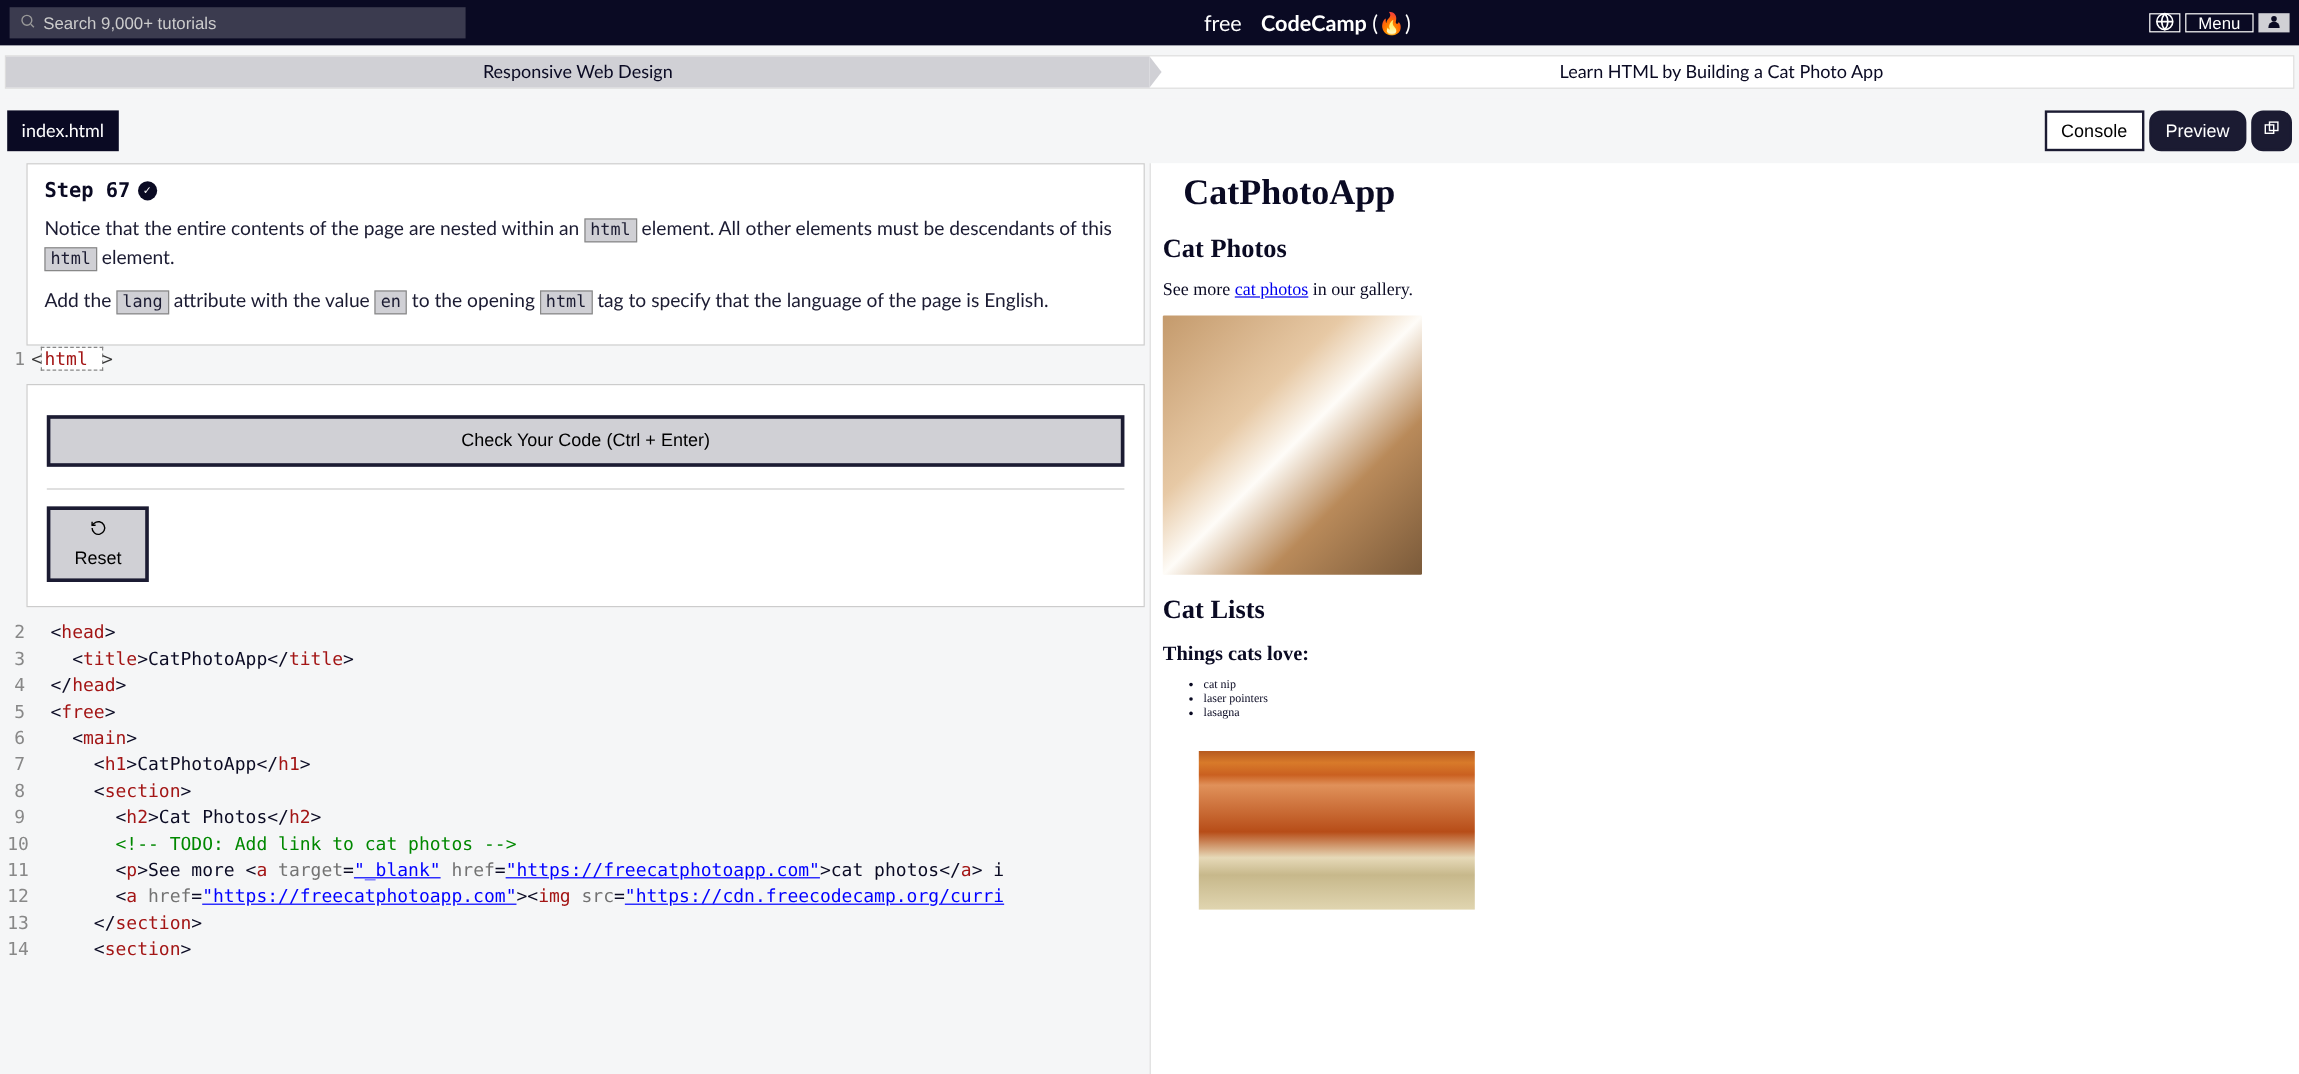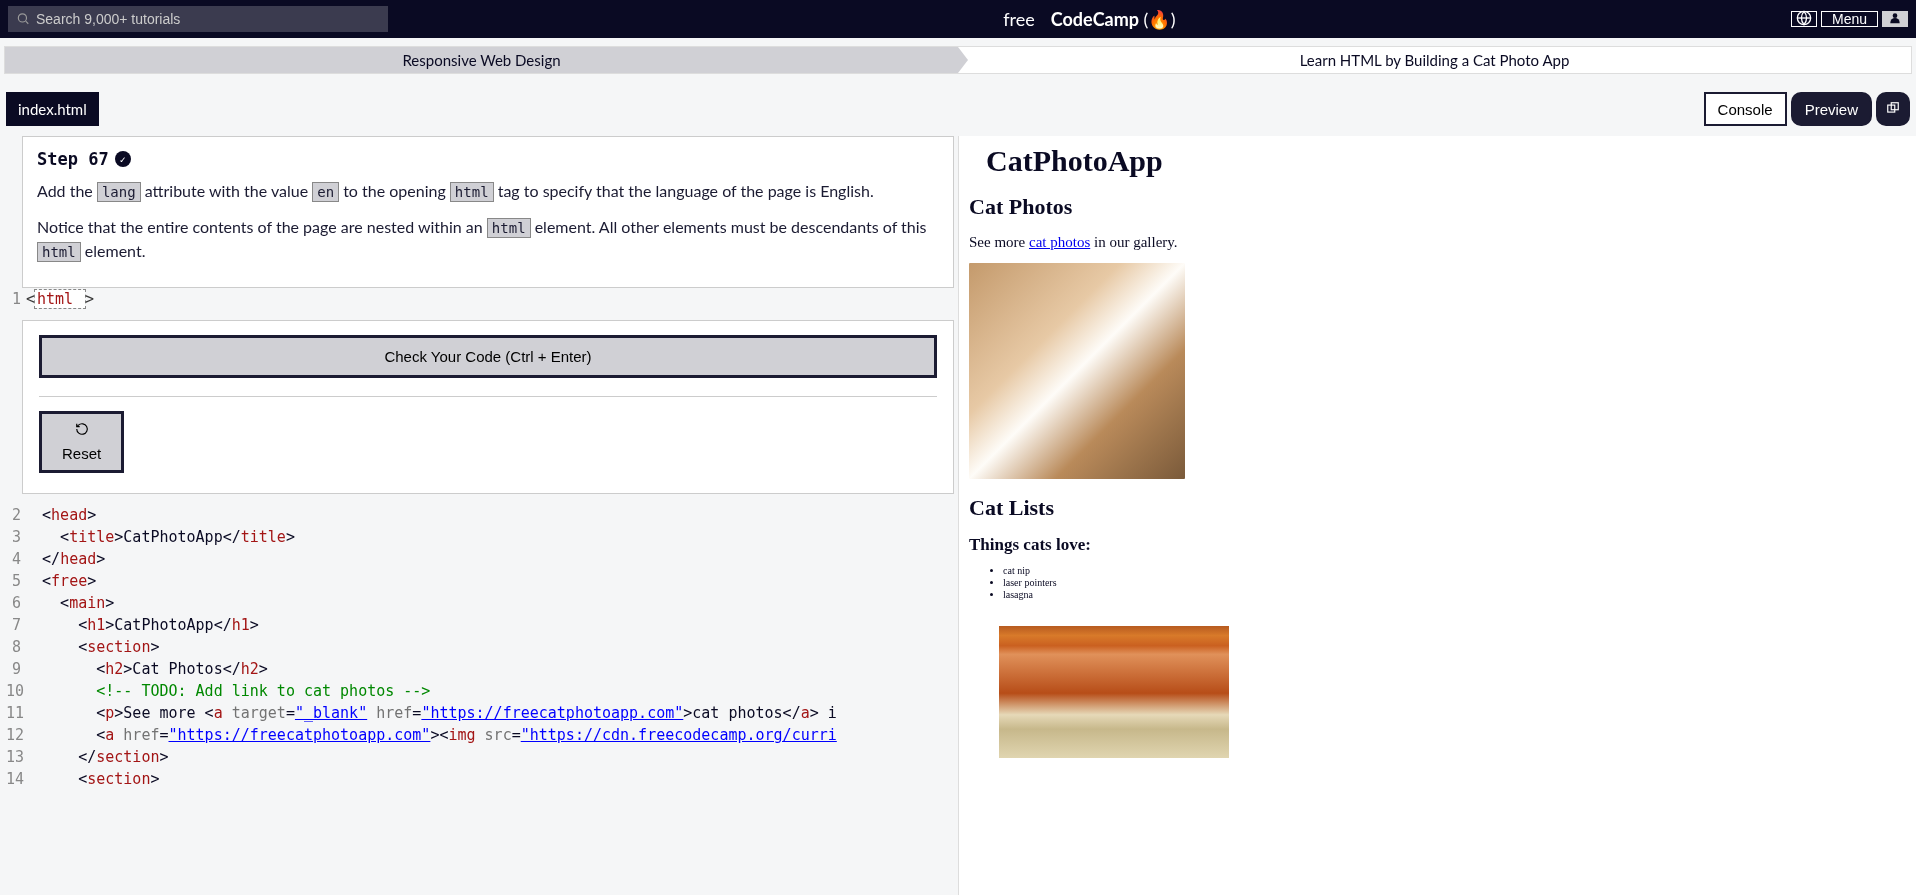--- a/index.html
+++ b/index.html
@@ -37,21 +37,21 @@
 .instructions code { background: #d0d0d5; border: 1px solid #888; padding: 1px 4px; font-family: monospace; font-size: 14px; }
 .editor-row { display: flex; align-items: center; padding: 2px 2px; font-family: "Hack", "Menlo", monospace; font-size: 15px; line-height: 18px; white-space: pre; }
 .gutter { width: 18px; text-align: right; color: #888; padding-right: 3px; flex-shrink:0; user-select:none;}
 .editor-line-editable { display:flex; align-items:center; padding-left:2px; }
 .editor-line-editable .code-input { border:none; outline: 1px dashed #888; font:inherit; padding:0 2px; width:50px; background:#fff;}
 .tok-tag { color: #a31515; }
 .tok-bracket { color: #383838; }
 .tok-attr { color: #737373; }
 .tok-str { color: #00f; text-decoration: underline; }
 .tok-comment { color: #080; }
-.action-panel { background: #fff; border: 1px solid #ccc; margin: 10px 0 10px 18px; padding: 14px 16px 20px; }
+.action-panel { background: #fff; border: 1px solid #ccc; margin: 10px 0 10px 18px; padding: 25px 16px 20px; }
 .check-btn { width: 100%; background: #d0d0d5; border: 3px solid #1b1b32; padding: 10px; font-size: 15px; cursor: pointer; }
 .action-panel hr { margin: 18px 0 14px; border:none; border-top:1px solid #ccc; }
 .reset-btn { background: #d0d0d5; border: 3px solid #1b1b32; padding: 8px 20px; font-size: 15px; cursor: pointer; display:inline-flex; align-items:center; gap:6px;flex-direction:column;}
 .code-block { font-family: "Hack","Menlo",monospace; font-size:15px; line-height:18.5px; padding-left:0; overflow-x:hidden;}
 
 .right-pane h1 { font-size: 30px; font-weight: bold; margin: 0 17px 16px; }
 .right-pane h2 { font-size: 22px; font-weight: bold; margin: 4px 0 14px; }
 .right-pane h3 { font-size: 17px; font-weight: bold; margin: 2px 0 10px; }
 .right-pane p { font-size: 15px; margin-bottom: 12px; }
 .right-pane a { color: #00e; text-decoration: underline; }
@@ -120,24 +120,24 @@
 <div class="split">
 
   <div class="left-pane">
 
     <div class="instructions">
       <div class="step-title">
         <span>Step 67</span>
         <span class="check-circle">✓</span>
       </div>
       <p>
-        <span>Add the </span><code>lang</code><span> attribute with the value </span><code>en</code><span> to the opening </span><code>html</code><span> tag to specify that the language of the page is English.</span>
+        <span>Notice that the entire contents of the page are nested within an </span><code>html</code><span> element. All other elements must be descendants of this </span><code>html</code><span> element.</span>
       </p>
       <p>
-        <span>Notice that the entire contents of the page are nested within an </span><code>html</code><span> element. All other elements must be descendants of this </span><code>html</code><span> element.</span>
+        <span>Add the </span><code>lang</code><span> attribute with the value </span><code>en</code><span> to the opening </span><code>html</code><span> tag to specify that the language of the page is English.</span>
       </p>
     </div>
 
     <div class="editor-row">
       <div class="gutter">1</div>
       <div class="editor-line-editable">
         <span class="tok-bracket">&lt;</span><input class="code-input tok-tag" value="html" style=""><span class="tok-bracket">&gt;</span>
       </div>
     </div>
 

